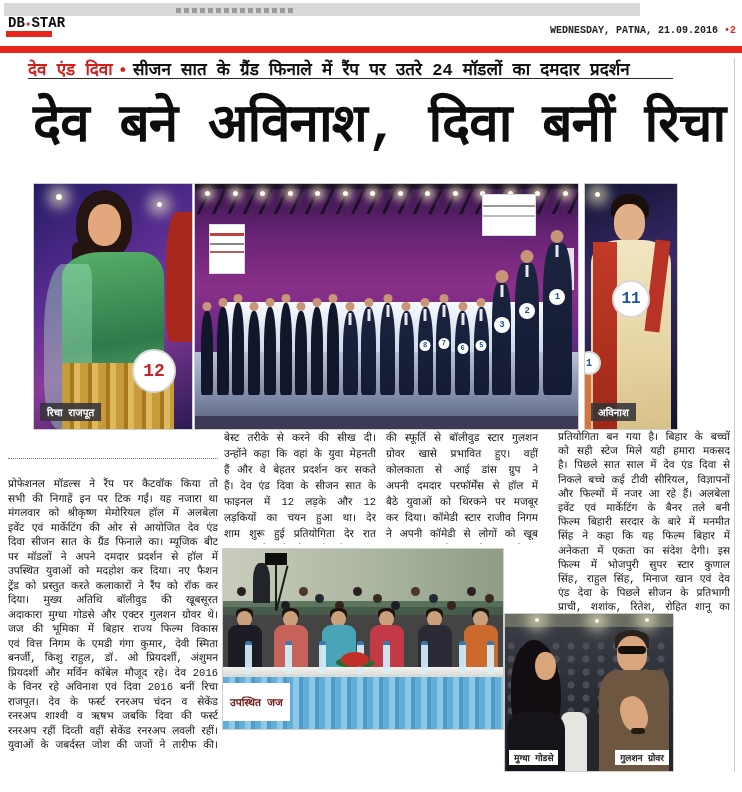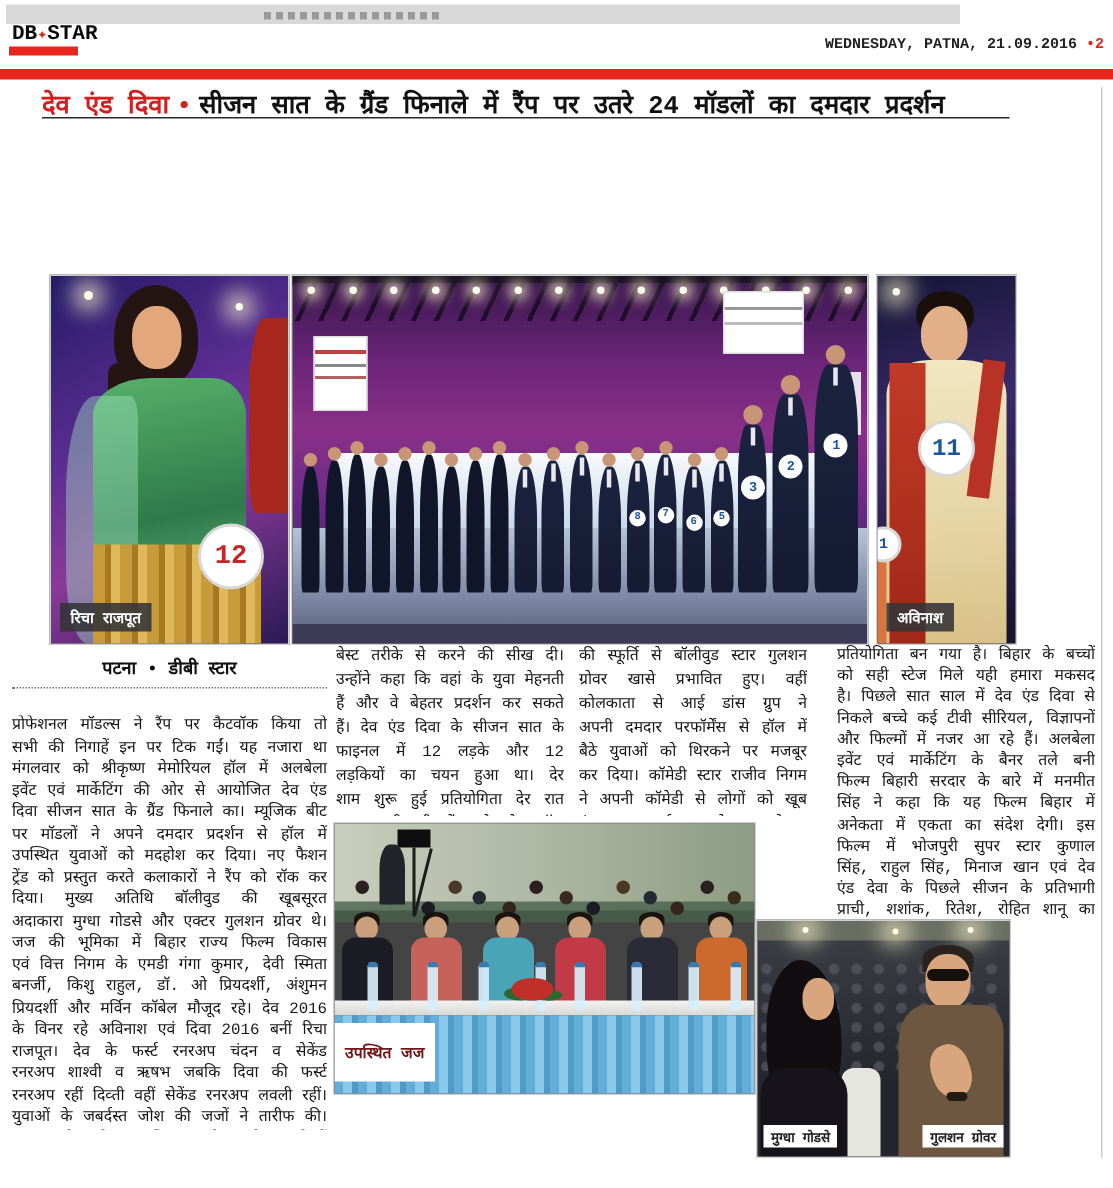--- a/index.html
+++ b/index.html
@@ -179,20 +179,21 @@
   <div class="abs dateline">
     <span>WEDNESDAY, PATNA, 21.09.2016</span>
     <span class="pgno">•2</span>
   </div>
   <div class="abs red-bar"></div>
 
   <div class="abs kicker">
     <span class="k-label">देव एंड दिवा</span><span class="k-sep">•</span><span class="k-text">सीजन सात के ग्रैंड फिनाले में रैंप पर उतरे 24 मॉडलों का दमदार प्रदर्शन</span>
   </div>
   <div class="abs kicker-rule"></div>
+  <h2 class="abs headline" style="margin:0">देव बने अविनाश, दिवा बनीं रिचा</h2>
 
   <figure class="abs photo photo-left">
     <div class="abs lp-bg"></div>
     <div class="abs glow lp-g1"></div>
     <div class="abs glow lp-g2"></div>
     <div class="abs lp-red"></div>
     <div class="abs lp-hair"></div>
     <div class="abs lp-braid"></div>
     <div class="abs lp-face"></div>
     <div class="abs lp-body"></div>
@@ -272,21 +273,20 @@
     <div class="abs rp-hair"></div>
     <div class="abs rp-face"></div>
     <div class="abs rp-body"></div>
     <div class="abs rp-shawl"></div>
     <div class="abs rp-shawl2"></div>
     <div class="pbadge rp-badge">11</div>
     <div class="pbadge rp-part">1</div>
     <figcaption class="plabel">अविनाश</figcaption>
   </figure>
 
-  <div class="abs byline">पटना • डीबी स्टार</div>
   <div class="abs byline-rule"></div>
   <div class="abs coltext col1">प्रोफेशनल मॉडल्स ने रैंप पर कैटवॉक किया तो सभी की निगाहें इन पर टिक गईं। यह नजारा था मंगलवार को श्रीकृष्ण मेमोरियल हॉल में अलबेला इवेंट एवं मार्केटिंग की ओर से आयोजित देव एंड दिवा सीजन सात के ग्रैंड फिनाले का। म्यूजिक बीट पर मॉडलों ने अपने दमदार प्रदर्शन से हॉल में उपस्थित युवाओं को मदहोश कर दिया। नए फैशन ट्रेंड को प्रस्तुत करते कलाकारों ने रैंप को रॉक कर दिया। मुख्य अतिथि बॉलीवुड की खूबसूरत अदाकारा मुग्धा गोडसे और एक्टर गुलशन ग्रोवर थे। जज की भूमिका में बिहार राज्य फिल्म विकास एवं वित्त निगम के एमडी गंगा कुमार, देवी स्मिता बनर्जी, किशु राहुल, डॉ. ओ प्रियदर्शी, अंशुमन प्रियदर्शी और मर्विन कॉबेल मौजूद रहे। देव 2016 के विनर रहे अविनाश एवं दिवा 2016 बनीं रिचा राजपूत। देव के फर्स्ट रनरअप चंदन व सेकेंड रनरअप शाश्वी व ऋषभ जबकि दिवा की फर्स्ट रनरअप रहीं दिव्ती वहीं सेकेंड रनरअप लवली रहीं। युवाओं के जबर्दस्त जोश की जजों ने तारीफ की। गुलशन ग्रोवर ने कहा कि लुक फैशन के मामले में बिहारी प्रतिभाओं का भी कोई जोर नहीं। मुग्धा गोडसे ने युवाओं को अपनी तैयारी</div>
   <div class="abs coltext col2">बेस्ट तरीके से करने की सीख दी। उन्होंने कहा कि वहां के युवा मेहनती हैं और वे बेहतर प्रदर्शन कर सकते हैं। देव एंड दिवा के सीजन सात के फाइनल में 12 लड़के और 12 लड़कियों का चयन हुआ था। देर शाम शुरू हुई प्रतियोगिता देर रात तक चलती रही। रैंप और कैट वॉक के अलावा डांस में इन 24 युवक-युवतियों ने अपना दमखम दिखाया। डांस कंपीटिशन और रैंप वॉक में युवक-युवतियों</div>
   <div class="abs coltext col3">की स्फूर्ति से बॉलीवुड स्टार गुलशन ग्रोवर खासे प्रभावित हुए। वहीं कोलकाता से आई डांस ग्रुप ने अपनी दमदार परफॉर्मेंस से हॉल में बैठे युवाओं को थिरकने पर मजबूर कर दिया। कॉमेडी स्टार राजीव निगम ने अपनी कॉमेडी से लोगों को खूब हंसाया। कार्यक्रम के आयोजक अलबेला इवेंट एवं मार्केटिंग के मनमीत सिंह अलबेला ने बताया कि 'देव एंड दिवा' बिहार का सबसे बड़ा मॉडल हंट</div>
   <div class="abs coltext col4">प्रतियोगिता बन गया है। बिहार के बच्चों को सही स्टेज मिले यही हमारा मकसद है। पिछले सात साल में देव एंड दिवा से निकले बच्चे कई टीवी सीरियल, विज्ञापनों और फिल्मों में नजर आ रहे हैं। अलबेला इवेंट एवं मार्केटिंग के बैनर तले बनी फिल्म बिहारी सरदार के बारे में मनमीत सिंह ने कहा कि यह फिल्म बिहार में अनेकता में एकता का संदेश देगी। इस फिल्म में भोजपुरी सुपर स्टार कुणाल सिंह, राहुल सिंह, मिनाज खान एवं देव एंड देवा के पिछले सीजन के प्रतिभागी प्राची, शशांक, रितेश, रोहित शानू का अभिनय देखने को मिलेगा। फिल्म के मुख्य नायक किशु राहुल व नायिका देवी स्मिता बनर्जी हैं। फिल्म में बिहारी सरदार के रूप में मनमीत सिंह अलबेला भी नजर आएंगी।</div>
   <div class="abs right-rule"></div>
 
   <figure class="abs photo photo-audience">
     <div class="abs ap-wall"></div>
     <div class="abs ap-band"></div>

